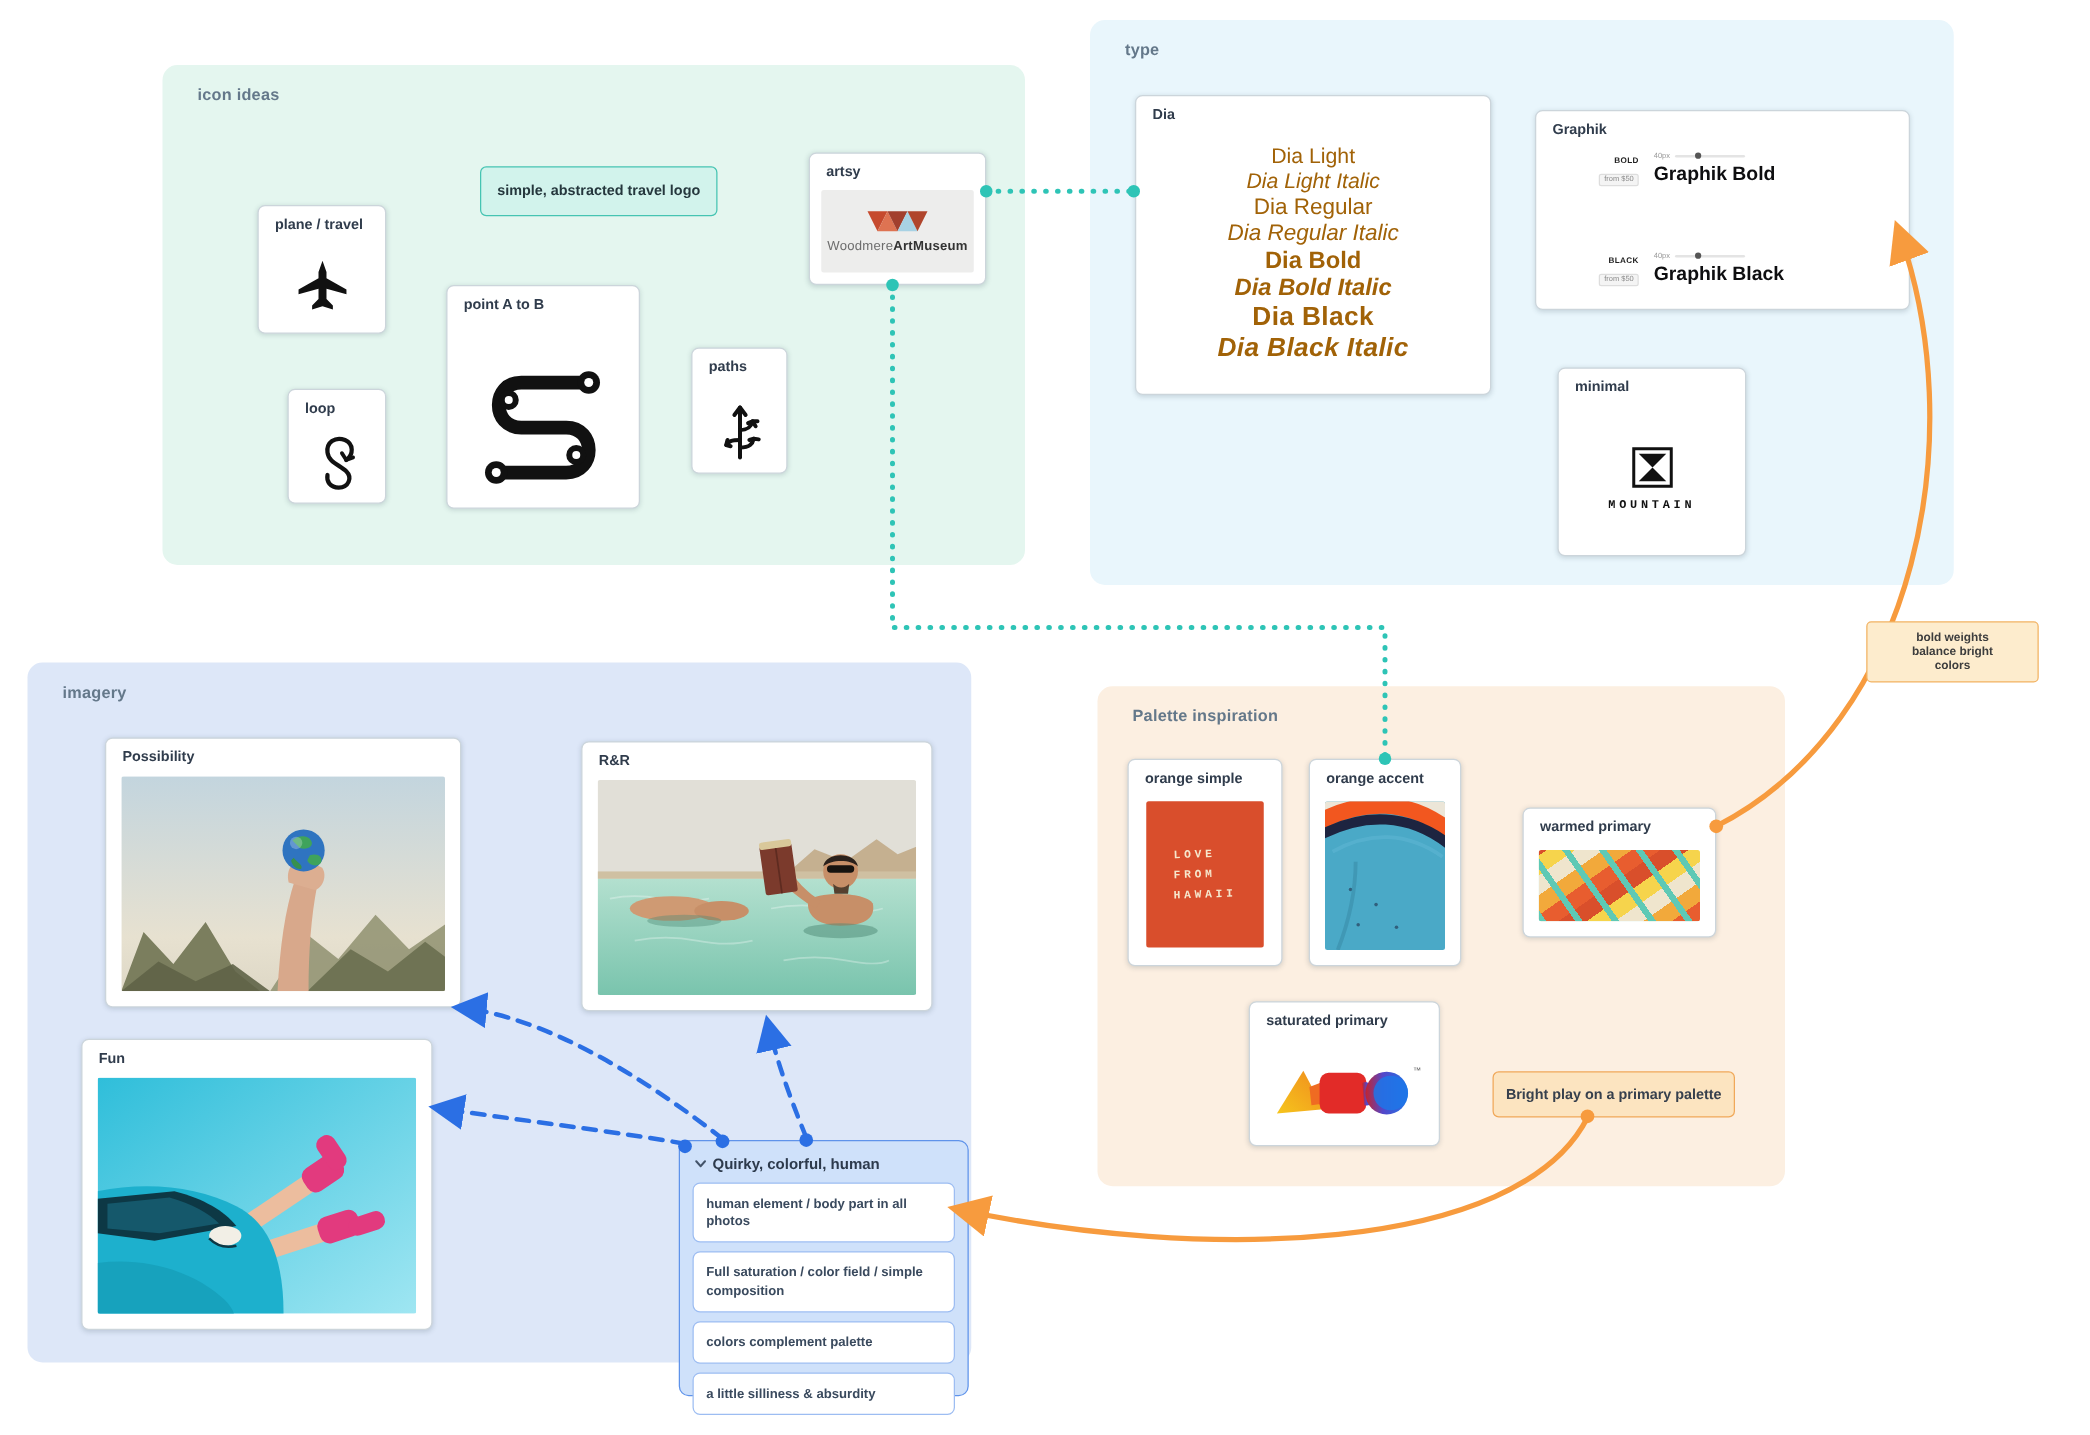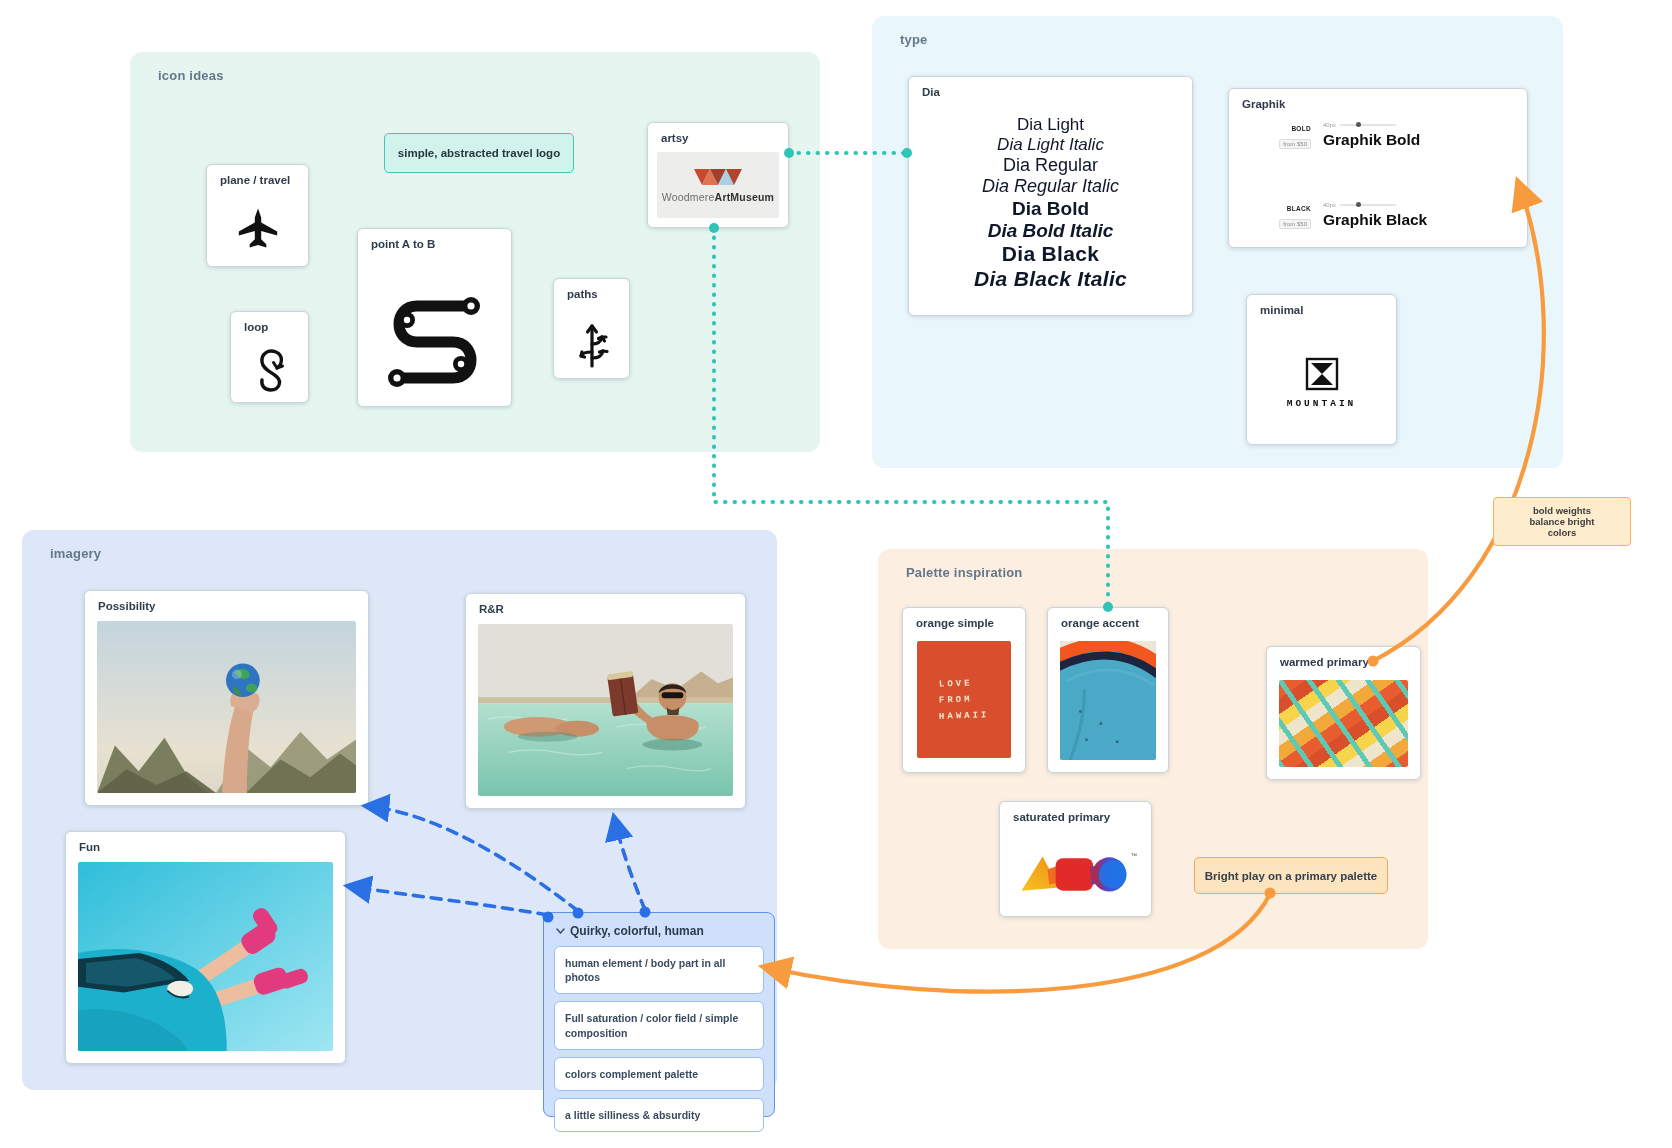--- a/index.html
+++ b/index.html
@@ -23,21 +23,21 @@
         font-size:11.5px;font-weight:bold;color:#25373d;box-sizing:border-box;text-align:center;}
   .note-mint{background:#d2f3ec;border:1.5px solid #45c4b2;}
   .note-orange{background:#fce4c0;border:1.5px solid #f0a859;color:#37404d;}
 
   .logo-box{position:absolute;left:9px;right:9px;top:29px;bottom:9px;background:#ededec;border-radius:2px;
             display:flex;flex-direction:column;align-items:center;justify-content:center;gap:3px;}
   .wm-text{font-size:10.5px;color:#6d6d6d;letter-spacing:.2px;}
   .wm-text b{color:#333;}
 
   
-  .dia-stack{position:absolute;left:0;right:0;top:38px;text-align:center;color:#0f172a;line-height:1.18;}
+  .dia-stack{position:absolute;left:0;right:0;top:38px;text-align:center;color:#a16207;line-height:1.18;}
   .dia-stack div{white-space:nowrap;}
   .sp0{font-size:17px;font-weight:300;}
   .sp1{font-size:17px;font-weight:300;font-style:italic;}
   .sp2{font-size:18px;}
   .sp3{font-size:18px;font-style:italic;}
   .sp4{font-size:19px;font-weight:bold;}
   .sp5{font-size:19px;font-weight:bold;font-style:italic;}
   .sp6{font-size:21px;font-weight:900;letter-spacing:.3px;}
   .sp7{font-size:21px;font-weight:900;font-style:italic;letter-spacing:.3px;}
 
@@ -360,21 +360,21 @@
           <circle cx="20" cy="70" r="1.4"></circle>
             <circle cx="40" cy="82" r="1.4"></circle>
           <circle cx="26" cy="98" r="1.4"></circle>
             <circle cx="56" cy="100" r="1.4"></circle>
         </g>
         <path d="M10,118 C20,92 24,70 24,48" stroke="#3c92ae" stroke-width="3" fill="none" opacity="0.7"></path>
       </svg>
     </div>
   </div>
 
-  <div class="card" style="left:1218px;top:646px;width:155px;height:134px;margin-left:48px;">
+  <div class="card" style="left:1218px;top:646px;width:155px;height:104px;">
     <div class="card-title">warmed primary</div>
     <div class="matchboxes"></div>
   </div>
 
   <div class="card" style="left:999px;top:801px;width:153px;height:116px;">
     <div class="card-title">saturated primary</div>
     <div class="center-icon">
       <svg width="122" height="54" viewBox="0 0 150 62">
         <defs>
           <linearGradient id="triG" x1="0" y1="1" x2="1" y2="0">

